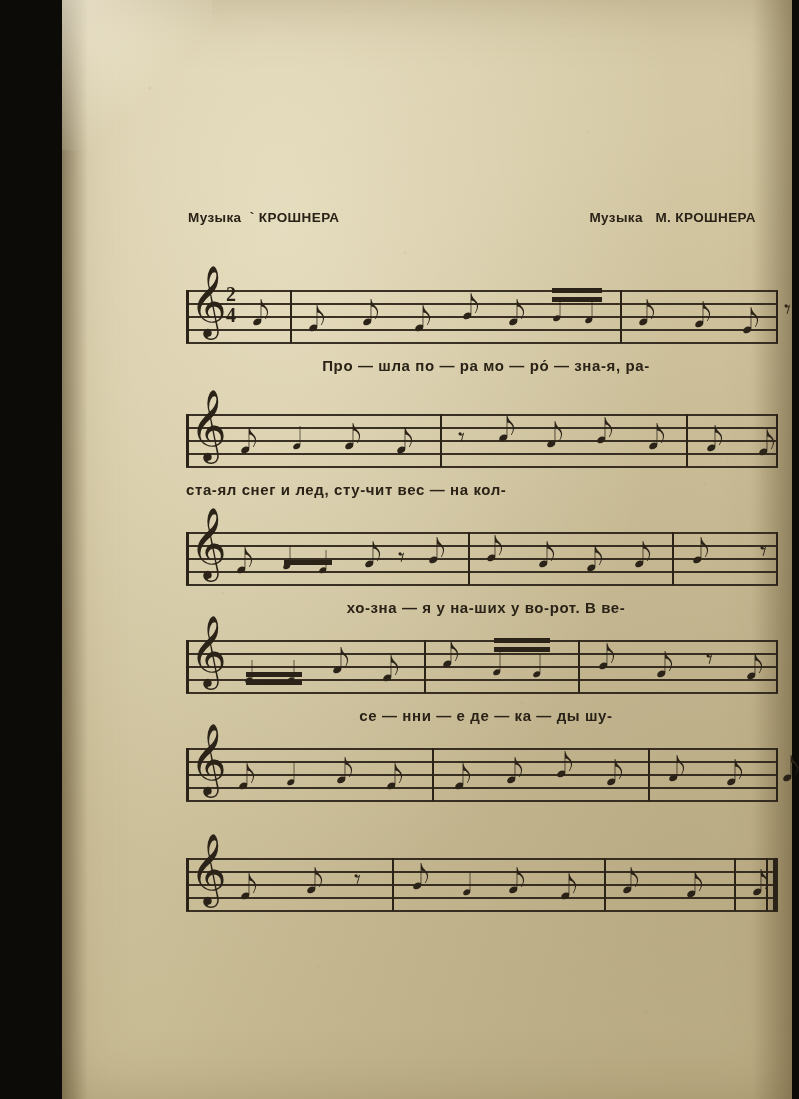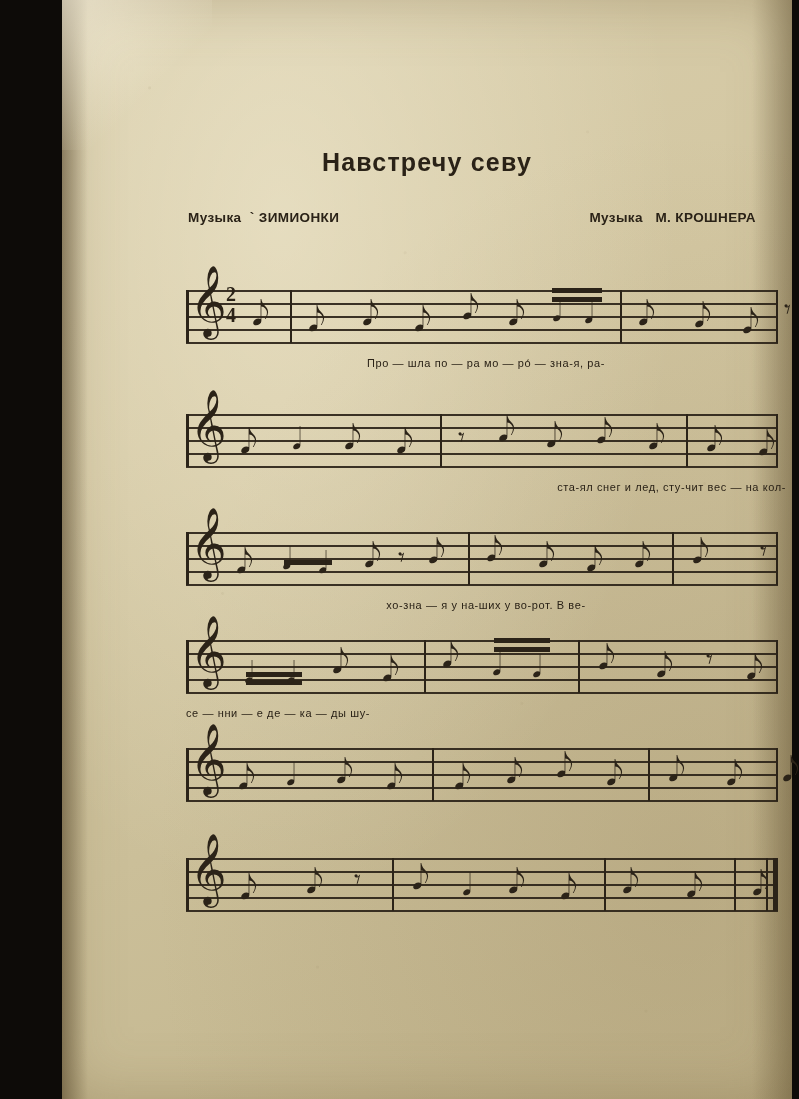--- a/index.html
+++ b/index.html
@@ -176,45 +176,44 @@
   .beam {
     position: absolute;
     height: 5px;
     background: #2b2318;
   }
 
   .lyric-line {
     position: absolute;
     left: 124px;
     width: 600px;
-    font-size: 11px;
-    font-weight: normal;
+    font-size: 15px;
+    font-weight: bold;
     letter-spacing: .6px;
     color: #2a2217;
     white-space: nowrap;
   }
 </style>
 </head>
 <body>
 
 <div id="page">
   <div id="sheet">
     <div id="grain"></div>
     <div id="binding"></div>
     <div id="topfold"></div>
     <div id="rightedge"></div>
 
-    <div class="title">Навстречу севу</div>
 
     <div class="credits">
       <div class="row">
         <div class="words">
           <span>Музыка</span>
           <span>&nbsp;`</span>
-          <span>ЗИМИОНКИ</span>
+          <span>КРОШНЕРА</span>
         </div>
         <div class="music">
           <span>Музыка</span>
           <span>&nbsp;</span>
           <span>М. КРОШНЕРА</span>
         </div>
       </div>
     </div>
 
     <div class="system" style="top:282px;">
@@ -271,21 +270,21 @@
         <div class="note" style="left:360px; top:12px;">𝅘𝅥𝅮</div>
         <div class="note" style="left:410px; top:8px;">𝅘𝅥𝅮</div>
         <div class="note" style="left:462px; top:14px;">𝅘𝅥𝅮</div>
         <div class="barline" style="left:500px;"></div>
         <div class="note" style="left:520px; top:16px;">𝅘𝅥𝅮</div>
         <div class="note" style="left:572px; top:20px;">𝅘𝅥𝅮</div>
 
         <div class="barline end"></div>
       </div>
     </div>
-    <div class="lyric-line" style="top:481px; text-align:right;">ста-ял снег и   лед,  сту-чит вес — на   кол-</div>
+    <div class="lyric-line" style="top:481px; text-align:left;">ста-ял снег и   лед,  сту-чит вес — на   кол-</div>
 
     <div class="system" style="top:524px;">
       <div class="staff">
         <div class="line l0"></div>
         <div class="line l1"></div>
         <div class="line l2"></div>
         <div class="line l3"></div>
         <div class="line l4"></div>
         <div class="barline start"></div>
         <div class="clef">𝄞</div>
@@ -333,21 +332,21 @@
         <div class="note small" style="left:346px; top:18px;">𝅘𝅥</div>
         <div class="barline" style="left:392px;"></div>
         <div class="note" style="left:412px; top:8px;">𝅘𝅥𝅮</div>
         <div class="note" style="left:470px; top:16px;">𝅘𝅥𝅮</div>
         <div class="rest" style="left:520px; top:14px;">𝄾</div>
         <div class="note" style="left:560px; top:18px;">𝅘𝅥𝅮</div>
 
         <div class="barline end"></div>
       </div>
     </div>
-    <div class="lyric-line" style="top:707px; ">се — нни — е   де — ка — ды       шу-</div>
+    <div class="lyric-line" style="top:707px; text-align:center;">се — нни — е   де — ка — ды       шу-</div>
 
     <div class="system" style="top:740px;">
       <div class="staff">
         <div class="line l0"></div>
         <div class="line l1"></div>
         <div class="line l2"></div>
         <div class="line l3"></div>
         <div class="line l4"></div>
         <div class="barline start"></div>
         <div class="clef">𝄞</div>

